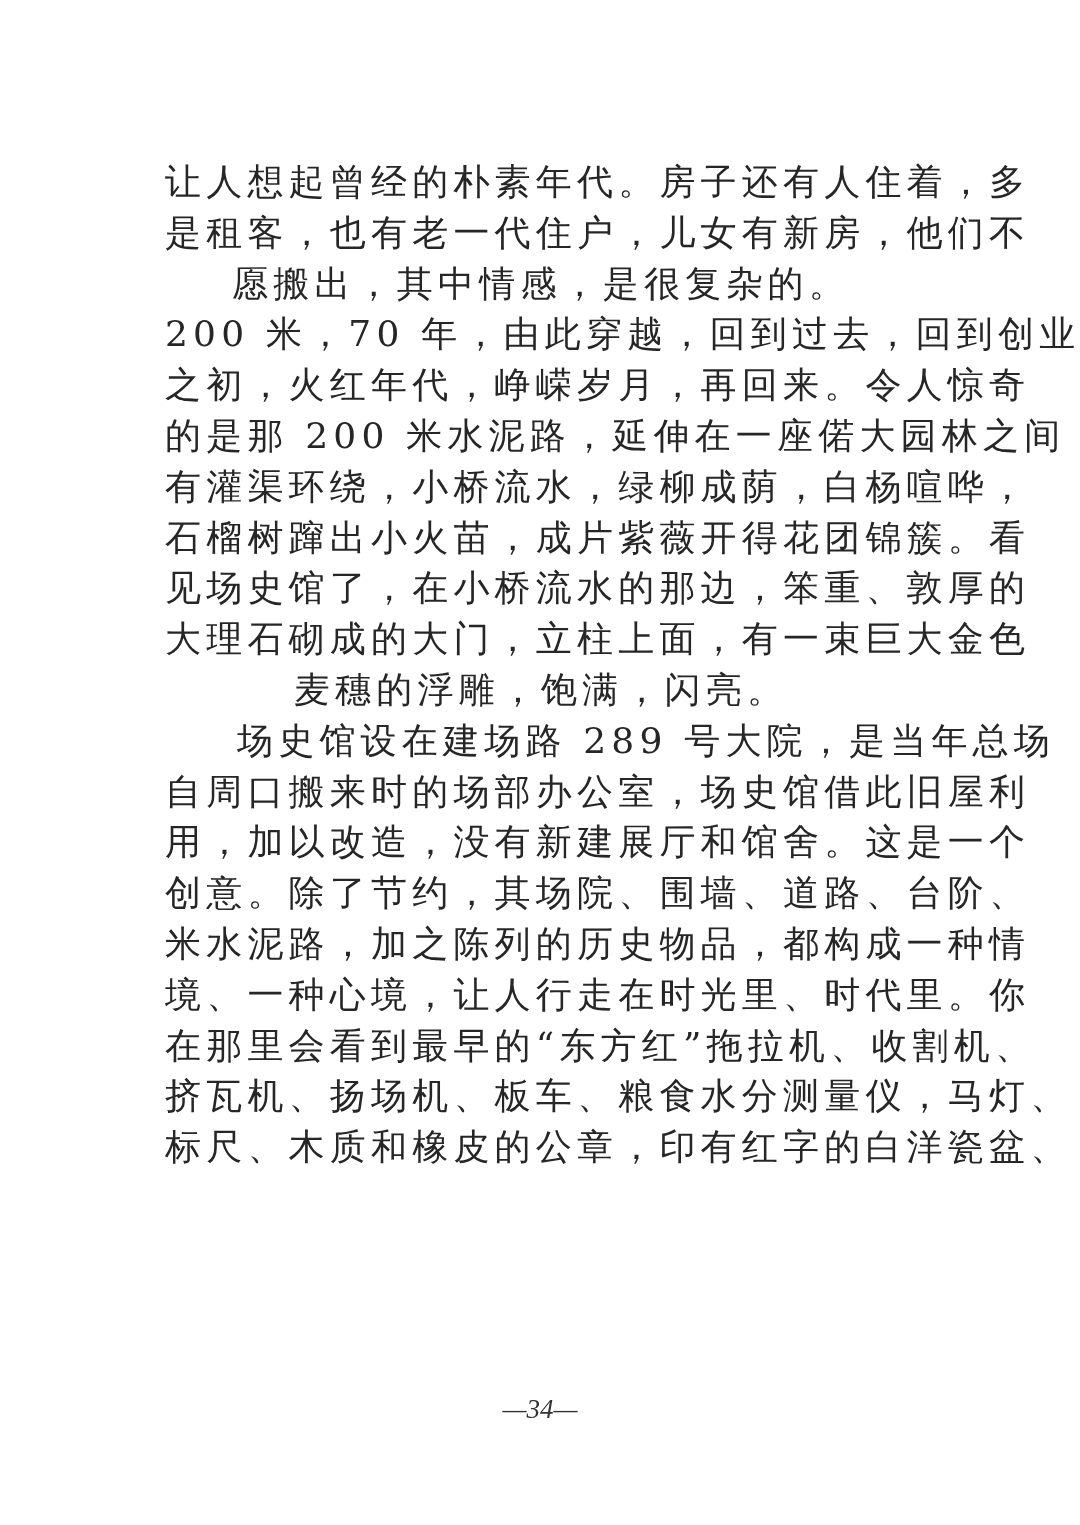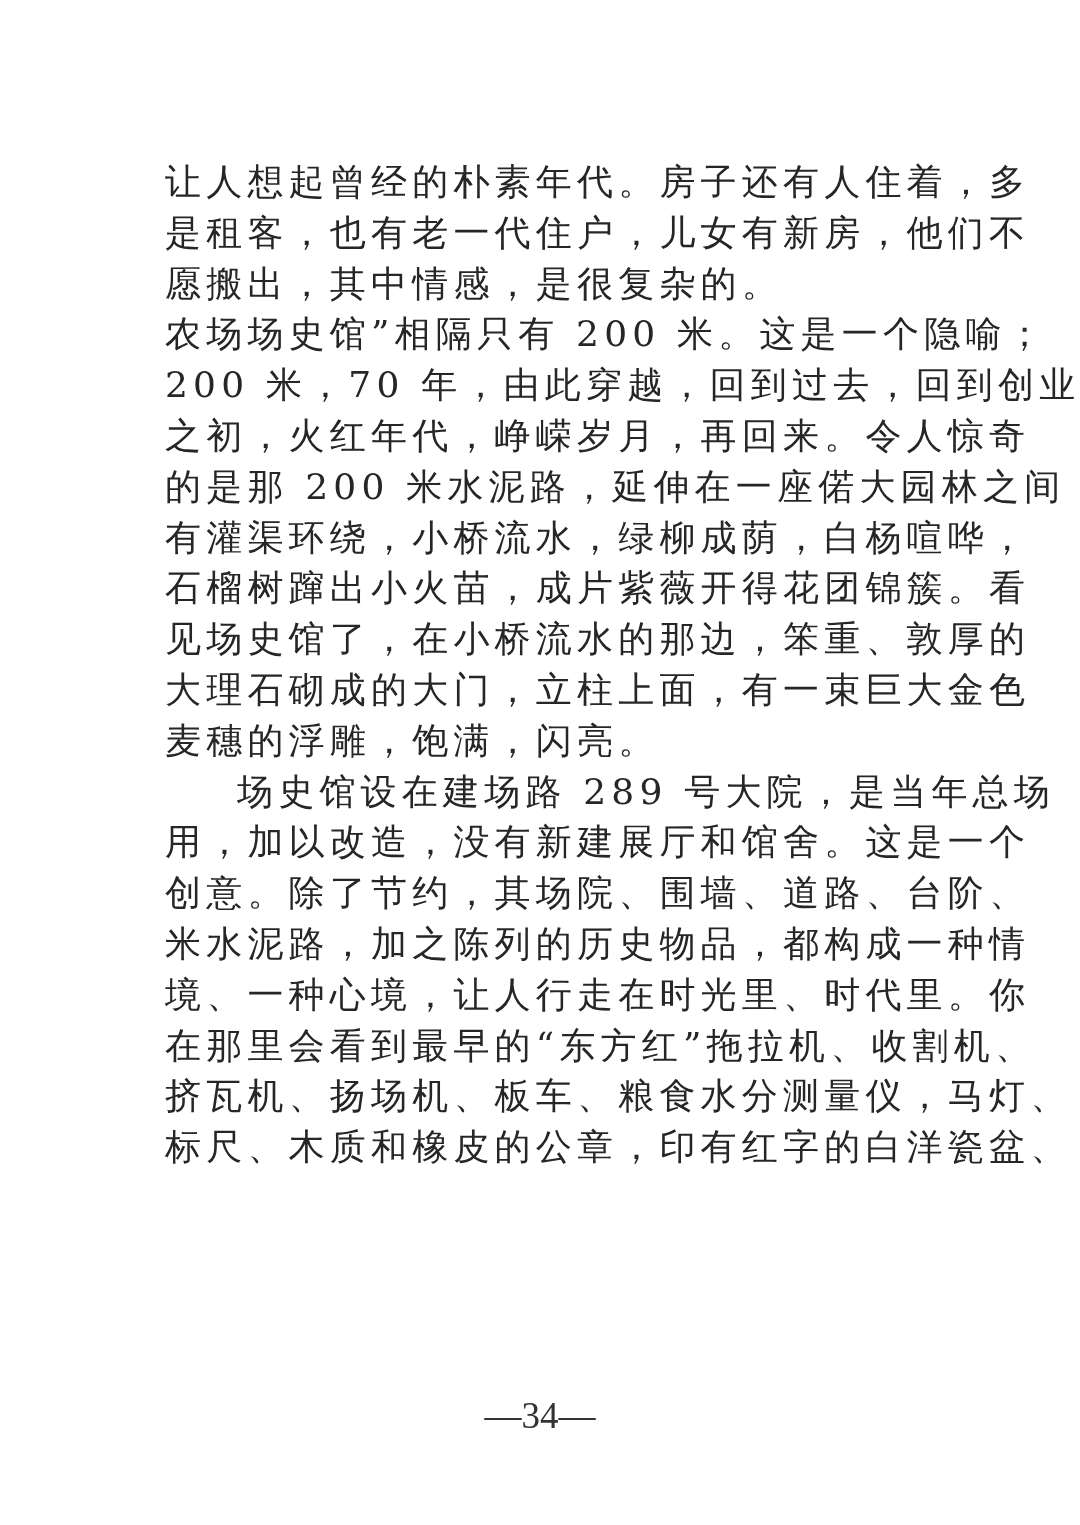--- a/index.html
+++ b/index.html
@@ -23,62 +23,64 @@
   .body-text {
     position: absolute;
     left: 165px;
     top: 157px;
     width: 752px;
     font-family: "DejaVu Serif", "Liberation Serif", serif;
     font-size: 36px;
     line-height: 50.8px;
     color: #262626;
     letter-spacing: 5.2px;
+    text-align: center;
   }
   .line {
     display: block;
     white-space: nowrap;
     height: 50.8px;
     overflow: visible;
   }
   .line.indent {
     padding-left: 72px;
   }
   .page-number {
     position: absolute;
     left: 0;
     width: 1080px;
     top: 1394px;
     text-align: center;
     font-family: "Liberation Serif", "DejaVu Serif", serif;
-    font-size: 37px;
+    font-size: 27px;
     color: #333333;
+    font-style: italic;
   }
 </style>
 </head>
 <body>
 
 <div class="page">
   <div class="body-text">
 
     <span class="line">让人想起曾经的朴素年代。房子还有人住着，多</span>
     <span class="line">是租客，也有老一代住户，儿女有新房，他们不</span>
     <span class="line">愿搬出，其中情感，是很复杂的。</span>
 
-    <span class="line">农场场史馆”相隔只有 200 米。这是一个隐喻；</span>
     <span class="line">200 米，70 年，由此穿越，回到过去，回到创业</span>
     <span class="line">之初，火红年代，峥嵘岁月，再回来。令人惊奇</span>
     <span class="line">的是那 200 米水泥路，延伸在一座偌大园林之间，</span>
     <span class="line">有灌渠环绕，小桥流水，绿柳成荫，白杨喧哗，</span>
     <span class="line">石榴树蹿出小火苗，成片紫薇开得花团锦簇。看</span>
     <span class="line">见场史馆了，在小桥流水的那边，笨重、敦厚的</span>
     <span class="line">大理石砌成的大门，立柱上面，有一束巨大金色</span>
     <span class="line">麦穗的浮雕，饱满，闪亮。</span>
 
     <span class="line indent">场史馆设在建场路 289 号大院，是当年总场</span>
+    <span class="line">自周口搬来时的场部办公室，场史馆借此旧屋利</span>
     <span class="line">用，加以改造，没有新建展厅和馆舍。这是一个</span>
     <span class="line">创意。除了节约，其场院、围墙、道路、台阶、</span>
     <span class="line">米水泥路，加之陈列的历史物品，都构成一种情</span>
     <span class="line">境、一种心境，让人行走在时光里、时代里。你</span>
     <span class="line">在那里会看到最早的“东方红”拖拉机、收割机、</span>
     <span class="line">挤瓦机、扬场机、板车、粮食水分测量仪，马灯、</span>
     <span class="line">标尺、木质和橡皮的公章，印有红字的白洋瓷盆、</span>
   </div>
 
   <div class="page-number">—34—</div>

